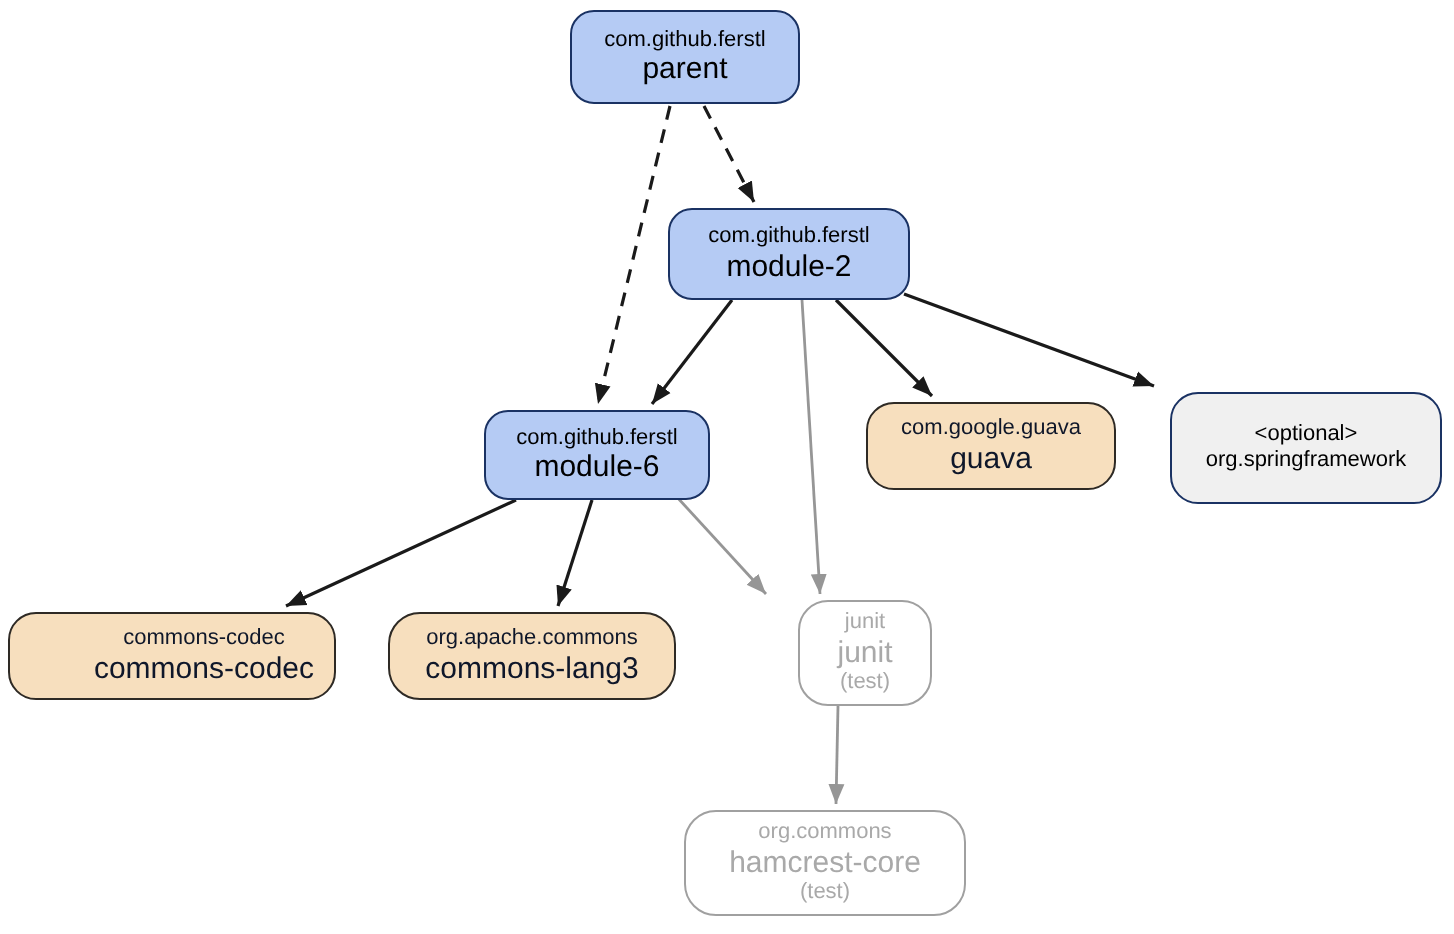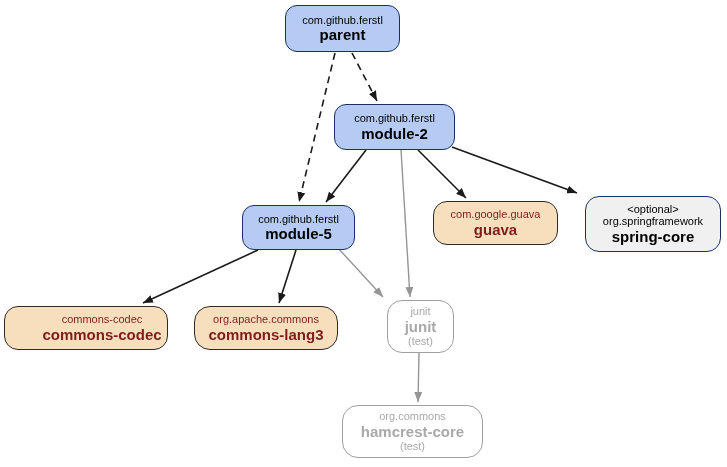--- a/index.html
+++ b/index.html
@@ -20,32 +20,32 @@
     position: absolute;
     box-sizing: border-box;
     display: flex;
     flex-direction: column;
     align-items: center;
     justify-content: center;
     text-align: center;
     line-height: 1.15;
   }
   .node .group   { font-size: 11px; }
-  .node .artifact{ font-size: 15px; font-weight: bold; }
+  .node .artifact{ font-size: 15px; font-weight: normal; }
   .node .scope, .node .optional-label { font-size: 11px; }
   .node-blue {
     background: #b5cbf4;
     border: 1.6px solid #1a3263;
     color: #000000;
     align-items: center;
   }
   .node-tan {
     background: #f7dfbe;
     border: 1.6px solid #2e2a25;
-    color: #7f1d1d;
+    color: #0f172a;
   }
   .node-optional {
     background: #f0f0f0;
     border: 1.6px solid #1a3263;
     color: #000000;
   }
   .node-test {
     background: #ffffff;
     border: 1.3px solid #a0a0a0;
     color: #a9a9a9;
@@ -84,45 +84,44 @@
     <div class="artifact">parent</div>
   </div>
 
   <div class="node node-blue" style="left:334px; top:104px; width:121px; height:46px; border-radius:12px;">
     <div class="group">com.github.ferstl</div>
     <div class="artifact">module-2</div>
   </div>
 
   <div class="node node-blue" style="left:242px; top:205px; width:113px; height:45px; border-radius:12px;">
     <div class="group">com.github.ferstl</div>
-    <div class="artifact">module-5</div>
+    <div class="artifact">module-6</div>
   </div>
 
   <div class="node node-tan" style="left:433px; top:201px; width:125px; height:44px; border-radius:14px;">
     <div class="group">com.google.guava</div>
     <div class="artifact">guava</div>
   </div>
 
   <div class="node node-optional" style="left:585px; top:196px; width:136px; height:56px; border-radius:14px;align-items:center;">
     <div class="optional-label">&lt;optional&gt;</div>
     <div class="group">org.springframework</div>
-    <div class="artifact">spring-core</div>
   </div>
 
   <div class="node node-tan" style="left:4px; top:306px; width:164px; height:44px; border-radius:14px;padding-left:32px;">
     <div class="group">commons-codec</div>
     <div class="artifact">commons-codec</div>
   </div>
 
   <div class="node node-tan" style="left:194px; top:306px; width:144px; height:44px; border-radius:16px;">
     <div class="group">org.apache.commons</div>
     <div class="artifact">commons-lang3</div>
   </div>
 
-  <div class="node node-test" style="left:387px; top:300px; width:67px; height:53px; border-radius:15px;">
+  <div class="node node-test" style="left:399px; top:300px; width:67px; height:53px; border-radius:15px;">
     <div class="group">junit</div>
     <div class="artifact">junit</div>
     <div class="scope">(test)</div>
   </div>
 
   <div class="node node-test" style="left:342px; top:405px; width:141px; height:53px; border-radius:16px;">
     <div class="group">org.commons</div>
     <div class="artifact">hamcrest-core</div>
     <div class="scope">(test)</div>
   </div>

